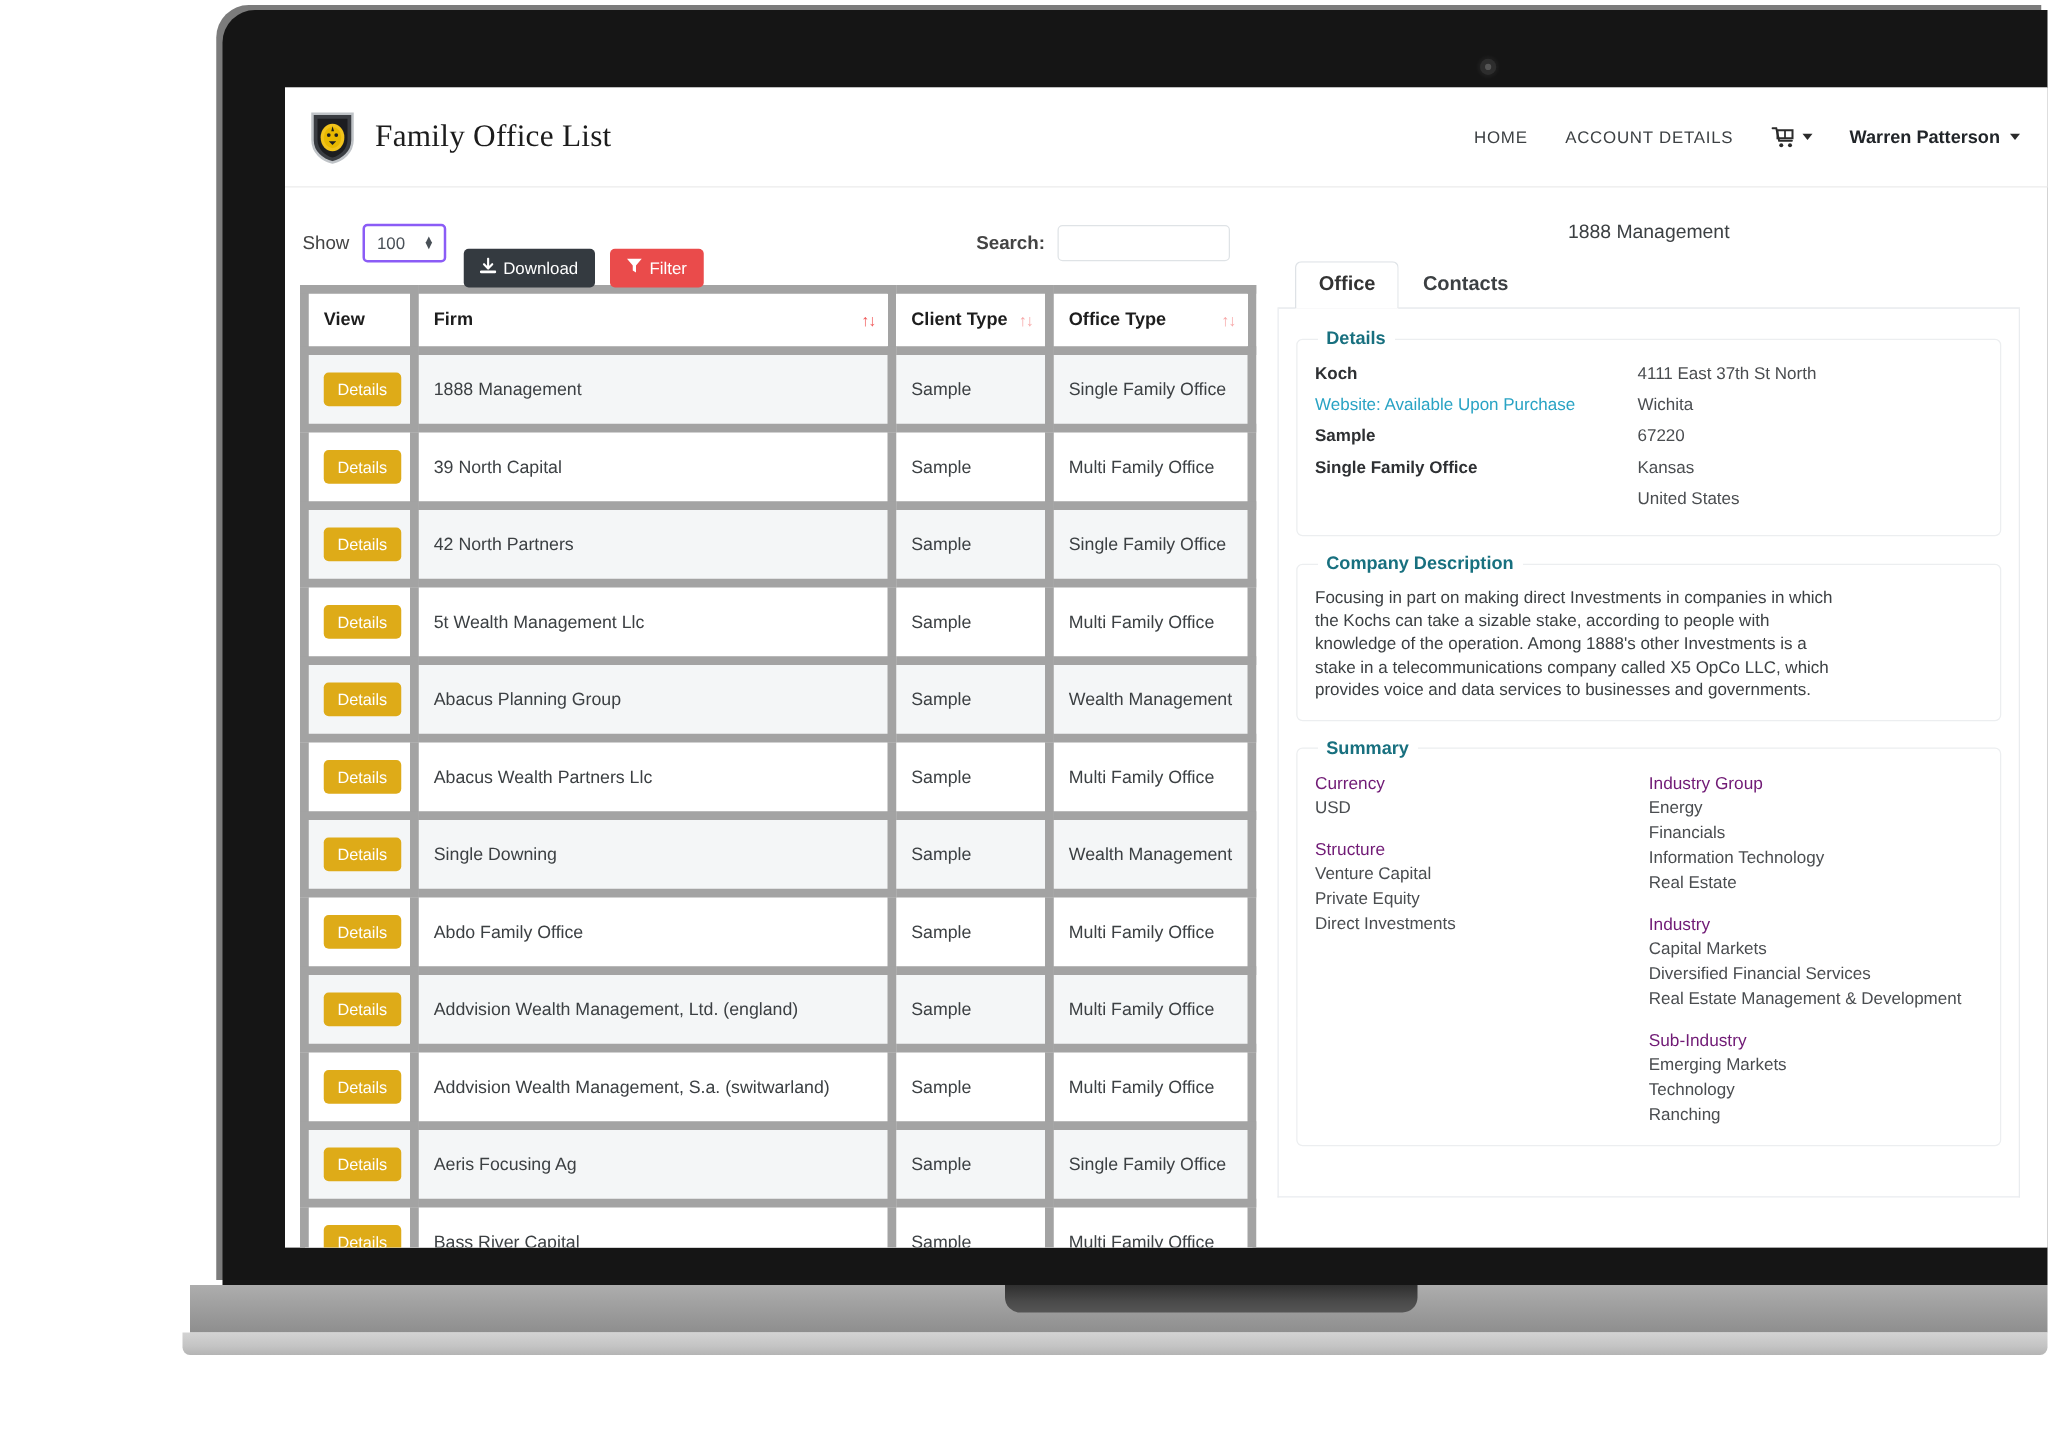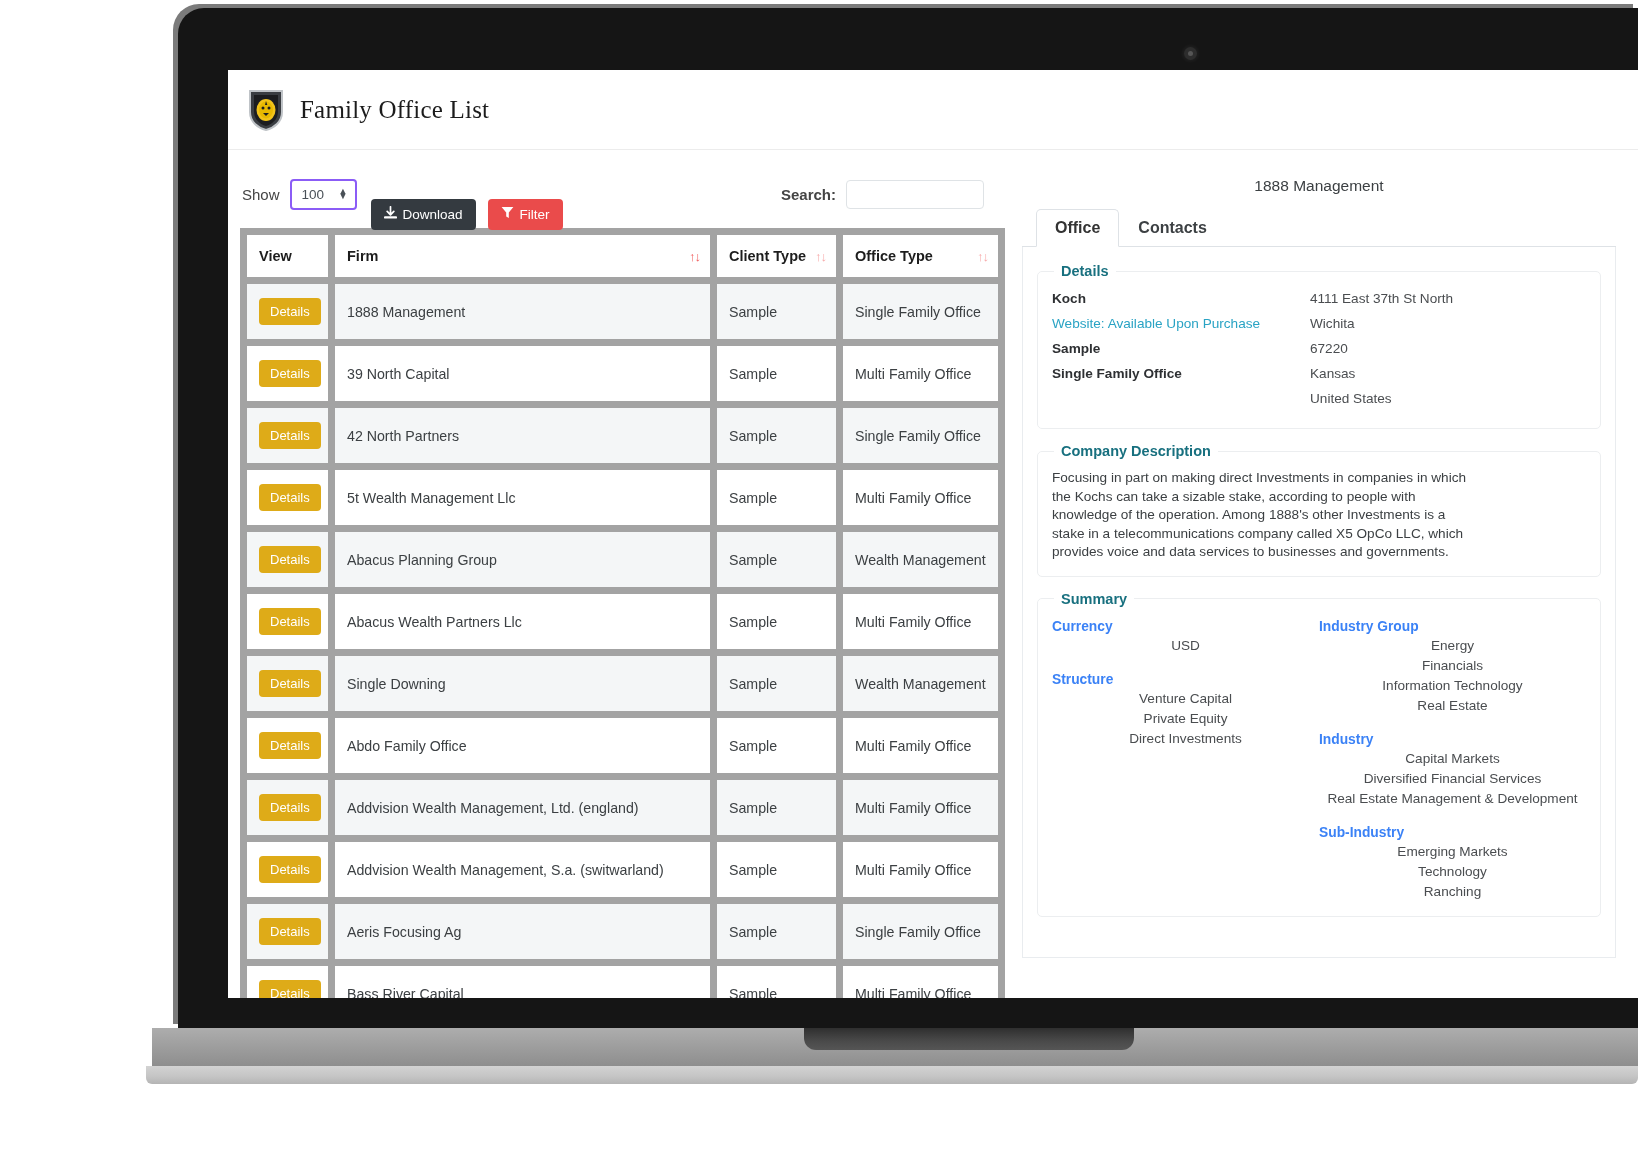--- a/index.html
+++ b/index.html
@@ -400,30 +400,29 @@
     max-width: 420px;
   }
 
   .summary-grid {
     display: flex;
     padding-top: 6px;
   }
   .sum-col { width: 50%; }
   .sum-head {
     font-size: 13.8px;
-    font-weight: bold;
-    color: #3b82f6;
+    font-weight: normal;
+    color: #701a75;
     margin: 0 0 2px 0;
   }
   .sum-head.pad { margin-top: 16px; }
   .sum-item {
     font-size: 13.6px;
     line-height: 20px;
     color: #4a4d50;
-    text-align: center;
   }
 
   .cart-svg { display: block; }
 </style>
 </head>
 <body>
 
 <div class="stage">
 
   <div class="laptop-lid">
@@ -445,20 +444,40 @@
               <ellipse cx="18" cy="22" rx="7" ry="8.5" fill="#e8b800"></ellipse>
               <circle cx="15" cy="20" r="1.5" fill="#1c1d20"></circle>
               <circle cx="21" cy="20" r="1.5" fill="#1c1d20"></circle>
               <path d="M15 25 L18 28 L21 25 Z" fill="#1c1d20"></path>
               <path d="M18 13 L19.3 17 L17 17 Z" fill="#1c1d20"></path>
             </svg>
           </span>
           <span class="brand-title">Family Office List</span>
         </div>
 
+        <div class="nav-right">
+          <a class="nav-link" href="#">HOME</a>
+          <a class="nav-link" href="#">ACCOUNT DETAILS</a>
+          <span class="cart-wrap">
+            <span>
+              <svg class="cart-svg" width="20" height="18" viewBox="0 0 20 18">
+                <path d="M1 1.5 L4 1.5 L6.3 11.5 L16.5 11.5" fill="none" stroke="#2b2b2b" stroke-width="1.6" stroke-linecap="round"></path>
+                <rect x="5" y="3.2" width="12" height="6.4" fill="none" stroke="#2b2b2b" stroke-width="1.6"></rect>
+                <path d="M11 3.2 L11 9.6" stroke="#2b2b2b" stroke-width="1.4"></path>
+                <circle cx="8" cy="15.2" r="1.6" fill="#2b2b2b"></circle>
+                <circle cx="15" cy="15.2" r="1.6" fill="#2b2b2b"></circle>
+              </svg>
+            </span>
+            <i class="caret-down"></i>
+          </span>
+          <span class="user-name">
+            <span>Warren Patterson</span>
+            <i class="caret-down"></i>
+          </span>
+        </div>
       </div>
 
       <div class="content">
 
         <div class="left-col">
 
           <div class="toolbar">
             <span class="show-label">Show</span>
             <div class="show-select">
               <span>100</span>

